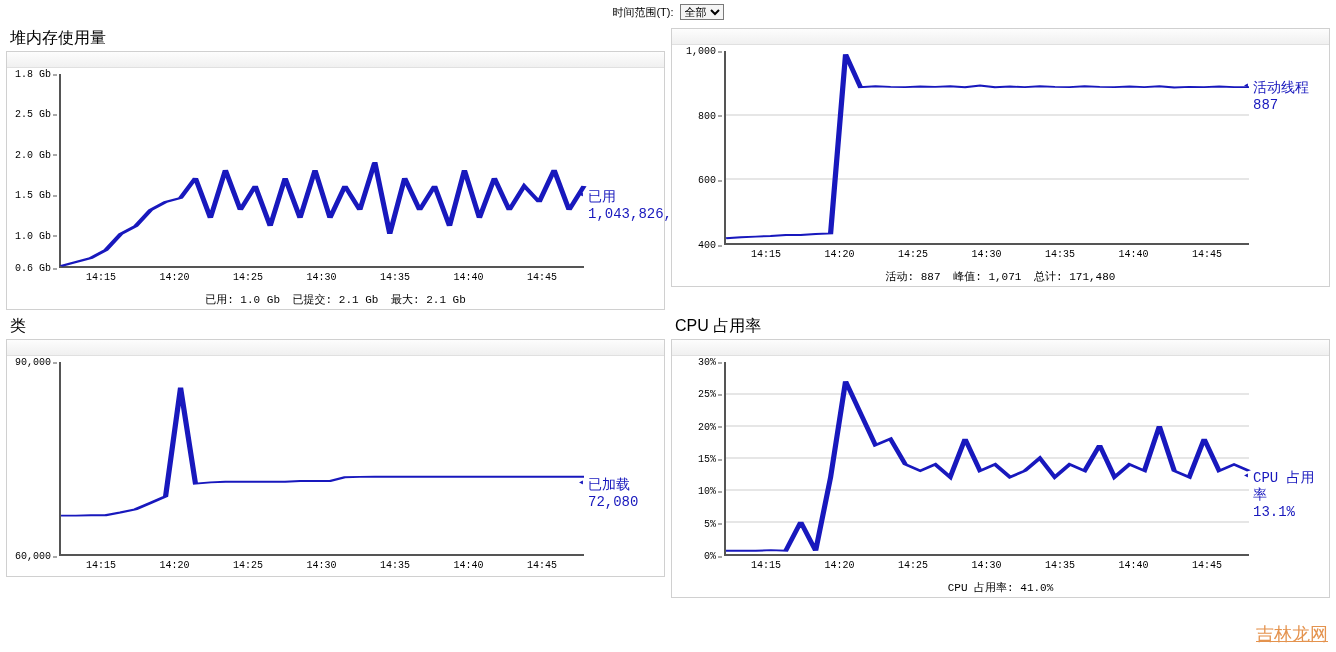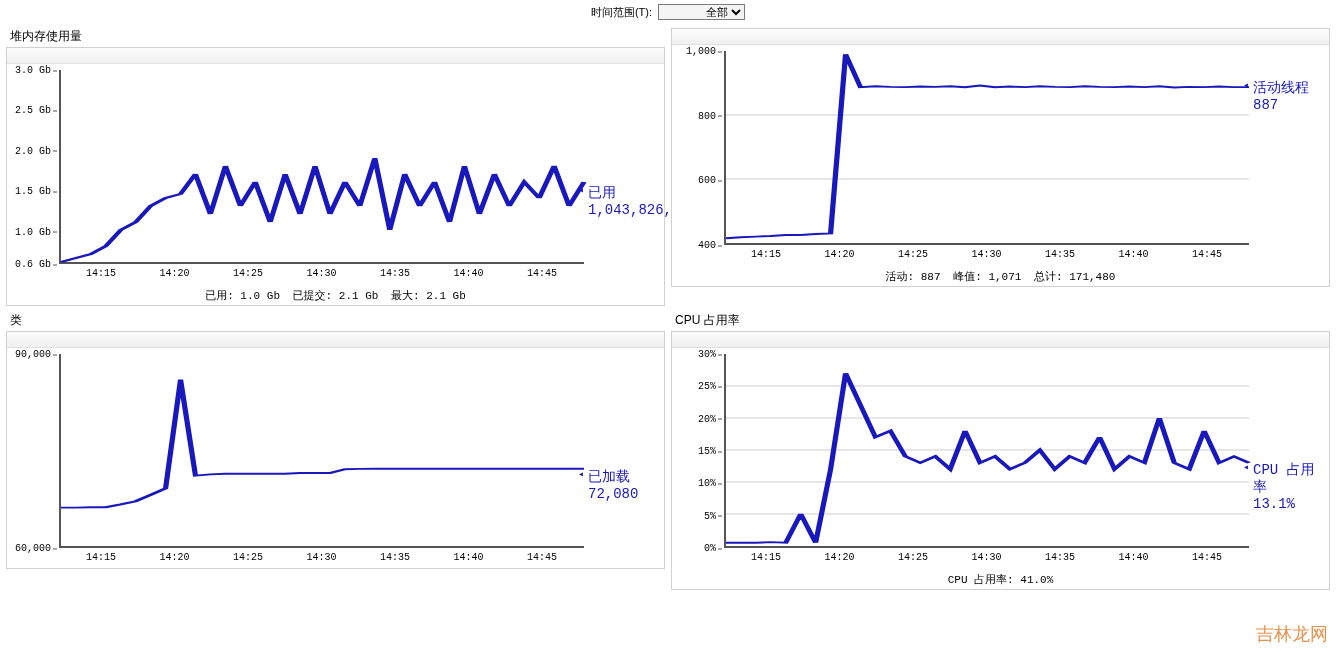--- a/index.html
+++ b/index.html
@@ -14,34 +14,33 @@
     display: flex;
     justify-content: center;
     align-items: center;
     padding: 4px 0 8px;
     gap: 6px;
   }
   .top-controls select {
     font-size: 11px;
     border: 1px solid #7a7a7a;
     background: #f5f5f5;
-    padding-left: 43px;
   }
   .grid {
     display: grid;
     grid-template-columns: 1fr 1fr;
     grid-template-rows: 1fr 1fr;
     gap: 6px;
     padding: 0 6px 6px;
   }
   .panel {
     position: relative;
   }
   .panel-title {
-    font-size: 12px;
+    font-size: 16px;
     margin: 0 0 2px 4px;
   }
   .chart-box {
     border: 1px solid #d0d0d0;
     position: relative;
     background: #fff;
   }
   .chart-header-strip {
     height: 16px;
     border-bottom: 1px solid #e0e0e0;
@@ -122,20 +121,21 @@
   .grid-line { stroke: #e6e6e6; stroke-width: 1; }
   .watermark {
     position: fixed;
     right: 8px;
     bottom: 6px;
     color: #e08030;
     font-size: 18px;
     font-family: "SimHei", sans-serif;
     opacity: 0.85;
     pointer-events: none;
+    text-decoration: underline;
   }
 </style>
 </head>
 <body>
 
 <div class="top-controls">
   <label>时间范围(T):</label>
   <select>
     <option>全部</option>
   </select>
@@ -147,21 +147,21 @@
     <div class="panel-title">堆内存使用量</div>
     <div class="chart-box">
       <div class="chart-header-strip"></div>
       <div class="plot-region">
         <div class="y-ticks">
           <div class="y-tick" style="bottom:0%">0.6 Gb</div>
           <div class="y-tick" style="bottom:16.7%">1.0 Gb</div>
           <div class="y-tick" style="bottom:37.5%">1.5 Gb</div>
           <div class="y-tick" style="bottom:58.3%">2.0 Gb</div>
           <div class="y-tick" style="bottom:79.2%">2.5 Gb</div>
-          <div class="y-tick" style="bottom:100%">3.0 Gb</div>
+          <div class="y-tick" style="bottom:100%">1.8 Gb</div>
         </div>
         <div class="plot-area">
           <svg class="line" viewBox="0 0 100 100" preserveAspectRatio="none">
             <polyline id="poly-heap" points="0.00,100.00 2.86,97.92 5.71,95.83 8.57,91.67 11.43,83.33 14.29,79.17 17.14,70.83 20.00,66.67 22.86,64.58 25.71,54.17 28.57,75.00 31.43,50.00 34.29,70.83 37.14,58.33 40.00,79.17 42.86,54.17 45.71,75.00 48.57,50.00 51.43,75.00 54.29,58.33 57.14,70.83 60.00,45.83 62.86,83.33 65.71,54.17 68.57,70.83 71.43,58.33 74.29,79.17 77.14,50.00 80.00,75.00 82.86,54.17 85.71,70.83 88.57,58.33 91.43,66.67 94.29,50.00 97.14,70.83 100.00,58.33"></polyline>
           </svg>
         </div>
         <div class="series-label" style="top:55%">
           <span>已用</span><br>
           <span>1,043,826,264</span>
         </div>

